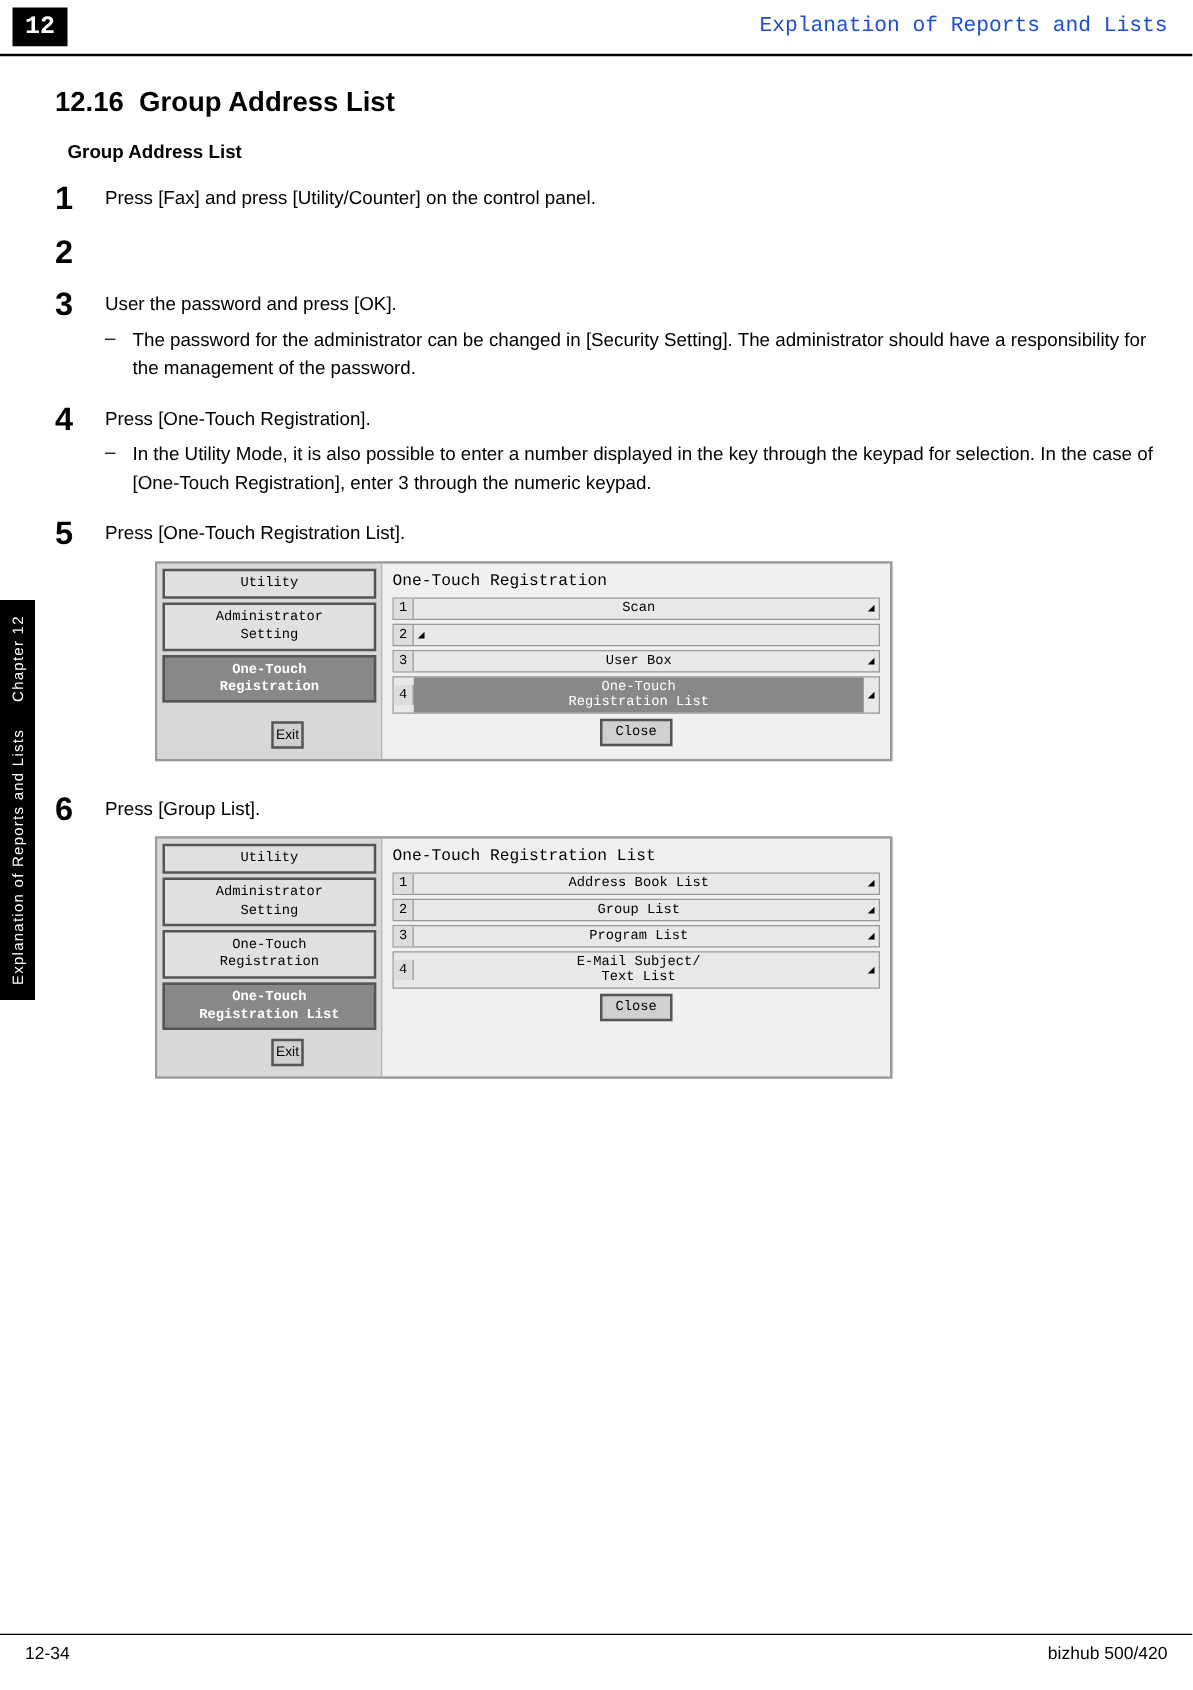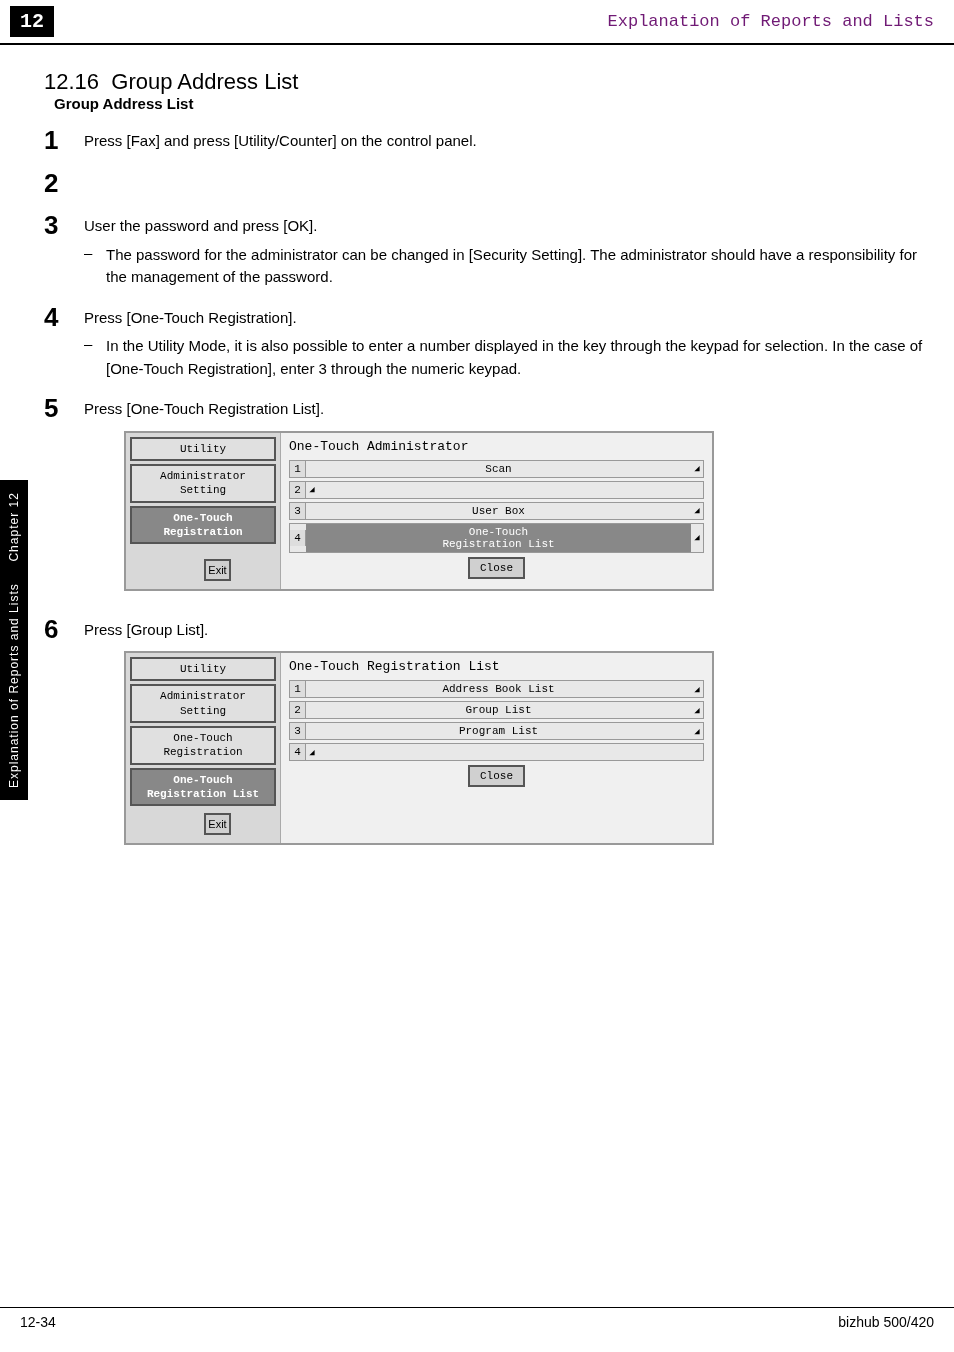--- a/index.html
+++ b/index.html
@@ -26,21 +26,21 @@
       background: #000;
       color: #fff;
       font-weight: bold;
       font-size: 20px;
       padding: 4px 10px;
       min-width: 44px;
       text-align: center;
     }
     .header-title {
       font-size: 17px;
-      color: #701a75;
+      color: #1d4ed8;
     }
 
     
     .side-tab {
       position: absolute;
       left: 0;
       top: 480px;
       width: 28px;
       background: #000;
       color: #fff;
@@ -57,21 +57,22 @@
     }
 
     
     .main-content {
       padding: 24px 30px 24px 44px;
     }
 
     
     .section-title {
       font-size: 22px;
-      font-weight: normal;
+      font-weight: bold;
+      margin-bottom: 18px;
     }
 
     
     .sub-heading {
       font-weight: bold;
       font-size: 15px;
       margin-bottom: 14px;
       margin-left: 10px;
     }
 
@@ -115,21 +116,21 @@
       border: 2px solid #999;
       background: #e8e8e8;
       margin: 10px 0 10px 40px;
       display: flex;
       width: 590px;
       min-height: 160px;
       font-family: 'Courier New', monospace;
       font-size: 12px;
     }
     .screen-left {
-      width: 155px;
+      width: 180px;
       border-right: 1px solid #aaa;
       display: flex;
       flex-direction: column;
       padding: 4px;
       gap: 3px;
       background: #d8d8d8;
     }
     .screen-right {
       flex: 1;
       padding: 6px 8px;
@@ -287,21 +288,21 @@
       <div class="screen-mockup">
         <div class="screen-left">
           <div class="screen-btn">Utility</div>
           <div class="screen-btn">Administrator<br>Setting</div>
           <div class="screen-btn highlighted">One-Touch<br>Registration</div>
           <div class="screen-exit">
             <div class="screen-exit-btn">Exit</div>
           </div>
         </div>
         <div class="screen-right">
-          <div class="screen-title">One-Touch Administrator</div>
+          <div class="screen-title">One-Touch Registration</div>
           <div class="screen-menu-item">
             <span class="screen-menu-num">1</span>
             <span class="screen-menu-label">Scan</span>
             <span class="screen-menu-arrow">◢</span>
           </div>
           <div class="screen-menu-item">
             <span class="screen-menu-num">2</span>
             <span class="screen-menu-arrow">◢</span>
           </div>
           <div class="screen-menu-item">
@@ -349,20 +350,21 @@
             <span class="screen-menu-label">Group List</span>
             <span class="screen-menu-arrow">◢</span>
           </div>
           <div class="screen-menu-item">
             <span class="screen-menu-num">3</span>
             <span class="screen-menu-label">Program List</span>
             <span class="screen-menu-arrow">◢</span>
           </div>
           <div class="screen-menu-item">
             <span class="screen-menu-num">4</span>
+            <span class="screen-menu-label">E-Mail Subject/<br>Text List</span>
             <span class="screen-menu-arrow">◢</span>
           </div>
           <div class="screen-right-bottom">
             <div class="screen-close-btn">Close</div>
           </div>
         </div>
       </div>
     </div>
   </div>
 

